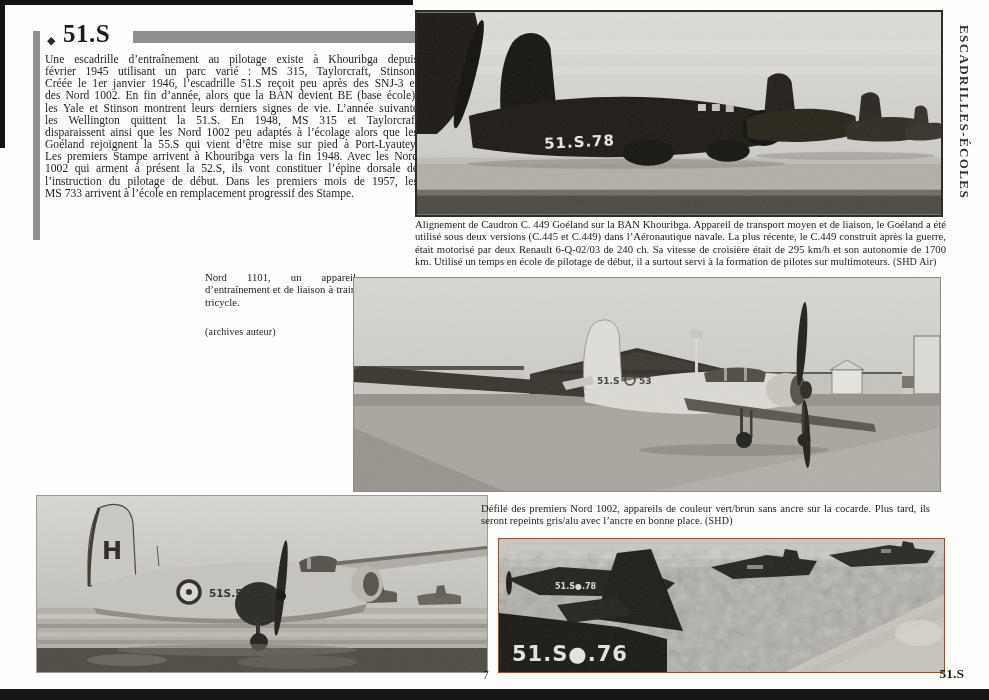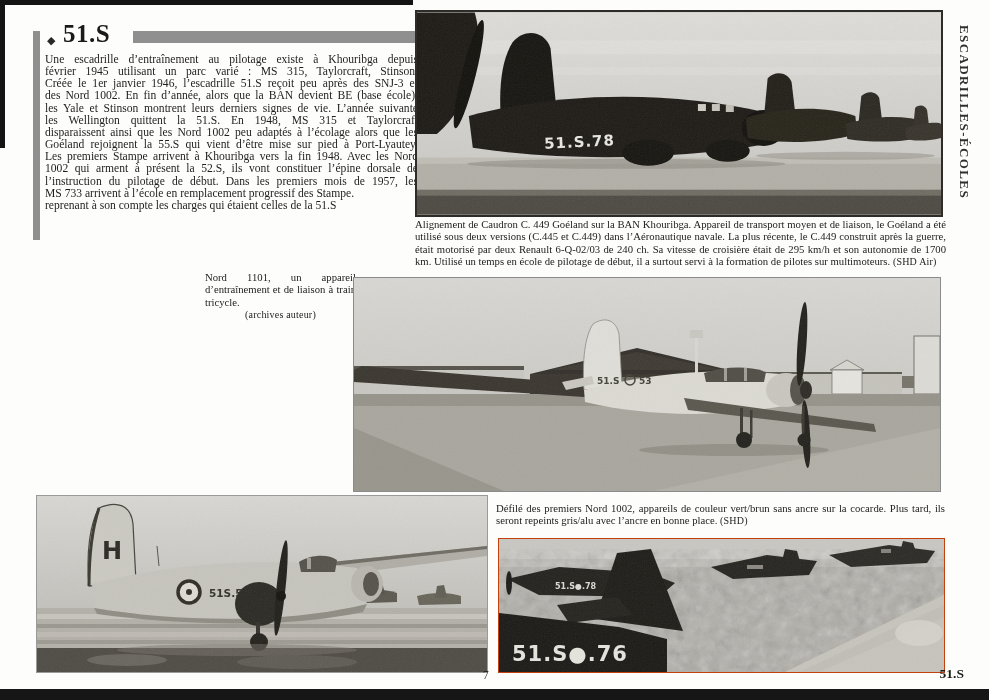--- a/index.html
+++ b/index.html
@@ -18,24 +18,24 @@
   .title-vbar{left:33px;top:31px;width:7px;height:209px;background:#8f8f8f;}
   
   .article{left:45px;top:54px;width:373px;font-size:11.6px;line-height:12.15px;}
   .pline{text-align:justify;text-align-last:justify;white-space:normal;}
   .pline.pend{text-align-last:left;}
   
   .caption{font-size:10.7px;line-height:12.3px;text-align:justify;color:#23221f;}
   .credit{font-size:10px;letter-spacing:.2px;}
   .cap-top{left:415px;top:218px;width:531px;}
   .cap-nord{left:205px;top:271px;width:151px;}
-  .cap-nord .credit{display:block;margin-top:1px;text-align:center;font-family:Liberation Serif, serif;}
+  .cap-nord .credit{display:block;margin-top:18px;text-align:left;font-family:Liberation Serif, serif;}
   .cap-well{left:28px;top:451px;width:216px;text-align:left;text-align-last:left;}
   .cap-well .credit{display:block;margin-top:1px;}
-  .cap-defile{left:496px;top:502px;width:449px;}
+  .cap-defile{left:481px;top:502px;width:449px;}
   
   .photo{background:#c9c7c2;}
   .photo svg{display:block;}
   .ph-lineup{left:415px;top:10px;width:524px;height:203px;border:2px solid #2e2c29;}
   .ph-nord{left:353px;top:277px;width:586px;height:213px;border:1px solid #8b8b8b;}
   .ph-well{left:36px;top:495px;width:450px;height:176px;border:1px solid #9a9a9a;}
   .ph-form{left:498px;top:538px;width:445px;height:133px;border:1px solid #c2410c;}
   
   .side-tab{left:956px;top:25px;height:190px;writing-mode:vertical-rl;
             font-size:13px;font-weight:bold;letter-spacing:1.4px;color:#302f2d;}
@@ -89,21 +89,20 @@
     <div class="pline">Créée le 1er janvier 1946, l’escadrille 51.S reçoit peu après des SNJ-3 et</div>
     <div class="pline">des Nord 1002. En fin d’année, alors que la BAN devient BE (base école),</div>
     <div class="pline">les Yale et Stinson montrent leurs derniers signes de vie. L’année suivante</div>
     <div class="pline">les Wellington quittent la 51.S. En 1948, MS 315 et Taylorcraft</div>
     <div class="pline">disparaissent ainsi que les Nord 1002 peu adaptés à l’écolage alors que les</div>
     <div class="pline">Goéland rejoignent la 55.S qui vient d’être mise sur pied à Port-Lyautey.</div>
     <div class="pline">Les premiers Stampe arrivent à Khouribga vers la fin 1948. Avec les Nord</div>
     <div class="pline">1002  qui arment à présent la 52.S, ils vont constituer l’épine dorsale de</div>
     <div class="pline">l’instruction du pilotage de début. Dans les premiers mois de 1957, les</div>
     <div class="pline pend">MS 733 arrivent à l’école en remplacement progressif des Stampe.</div>
-    <div class="pline pend">reprenant à son compte les charges qui étaient celles de la 51.S</div>
   </div>
 
   
   <div class="abs photo ph-lineup">
     <svg width="524" height="203" viewBox="0 0 526 203">
       <rect width="526" height="203" fill="url(#gSky1)"></rect>
       <rect y="28" width="526" height="14" fill="#e6e5e1" opacity=".45"></rect>
       <rect y="55" width="526" height="8" fill="#e6e5e1" opacity=".3"></rect>
       <rect y="146" width="526" height="57" fill="#b2afa7"></rect>
       <rect y="146" width="526" height="6" fill="#c3c0b9" opacity=".8"></rect>

